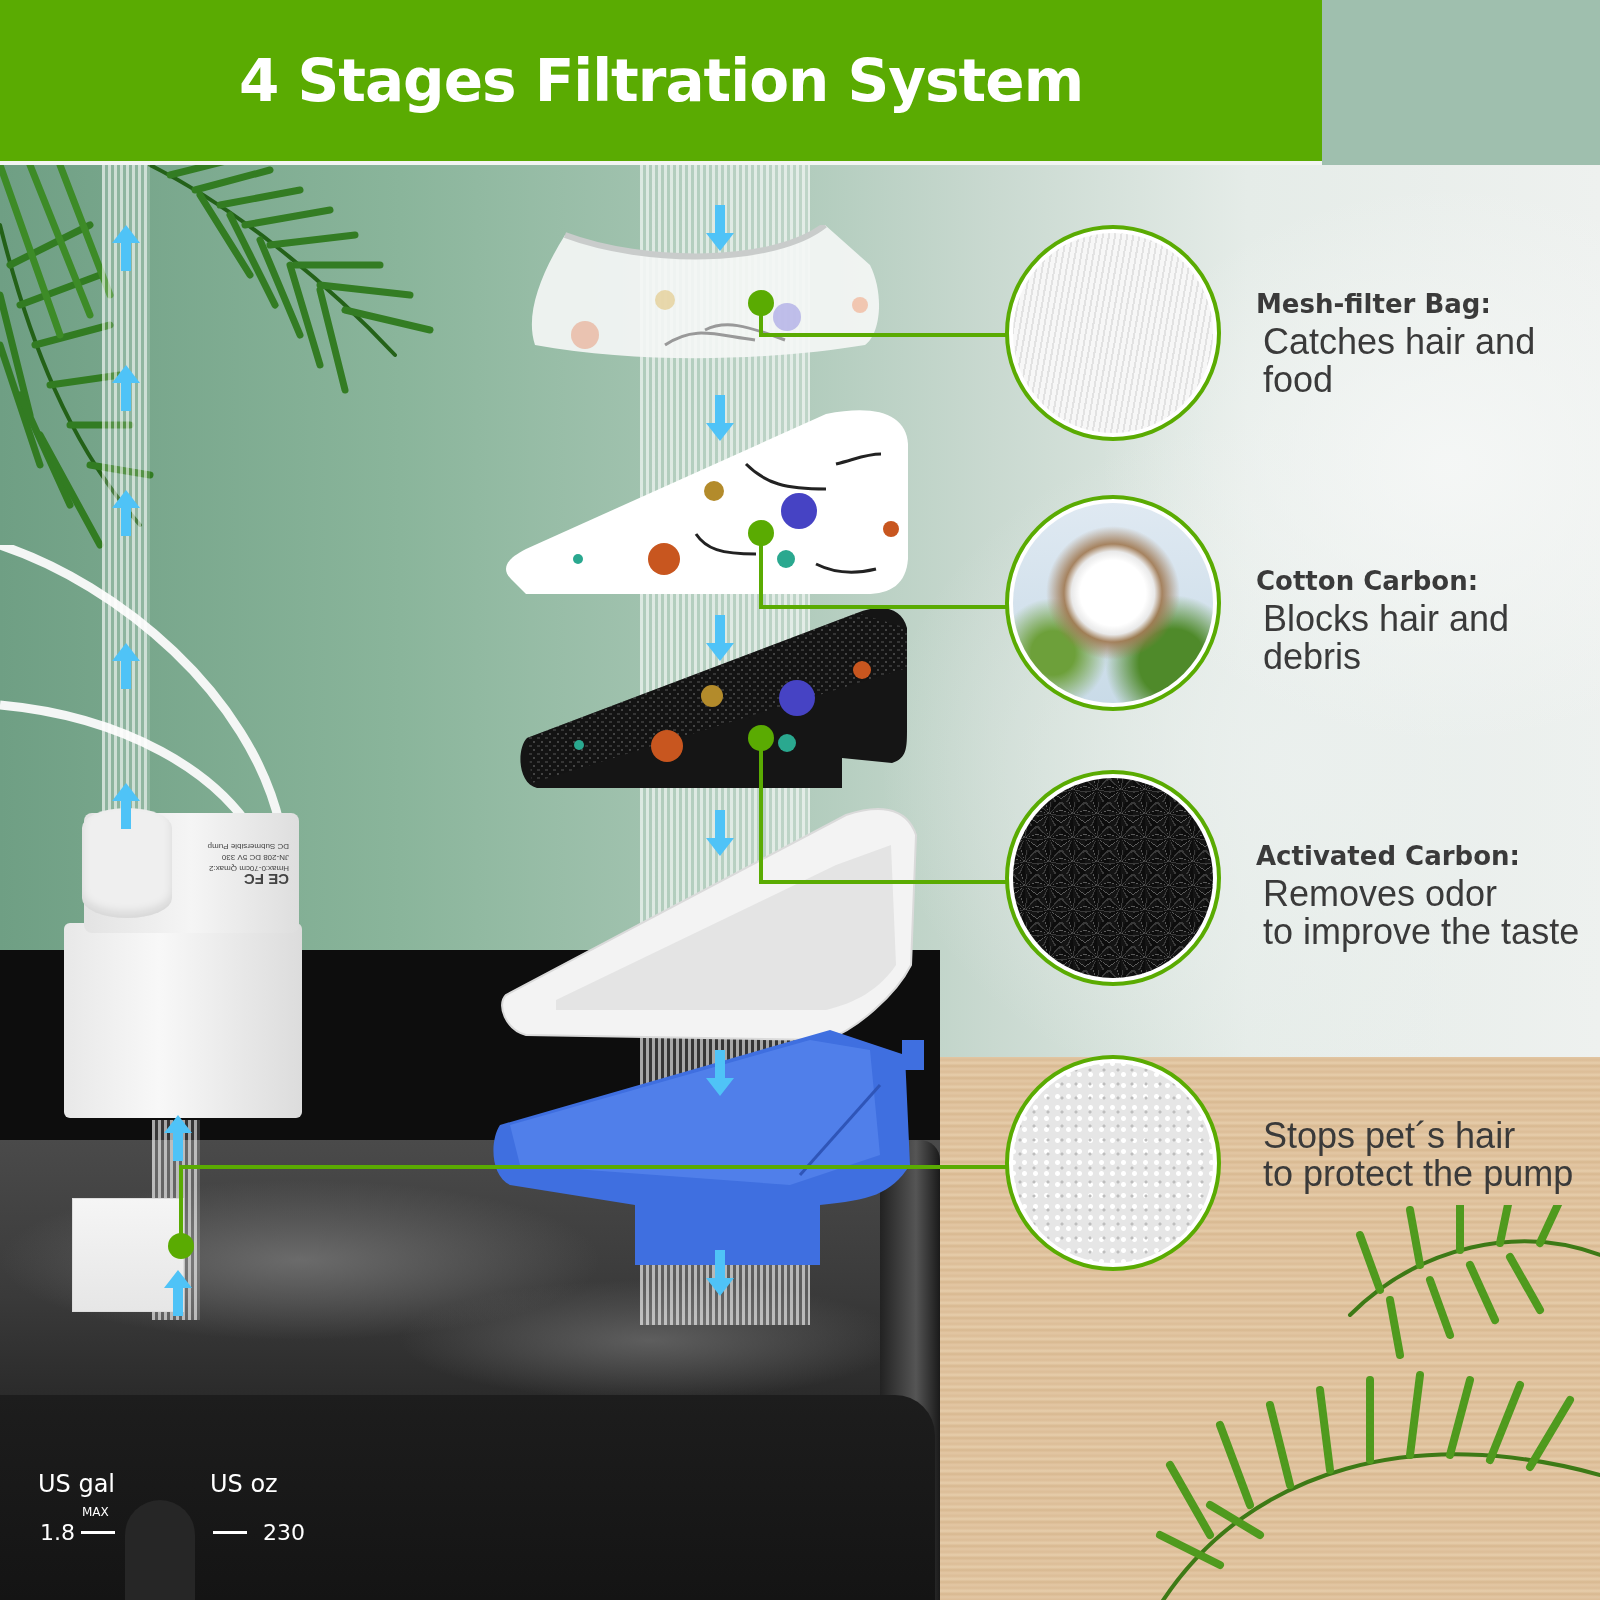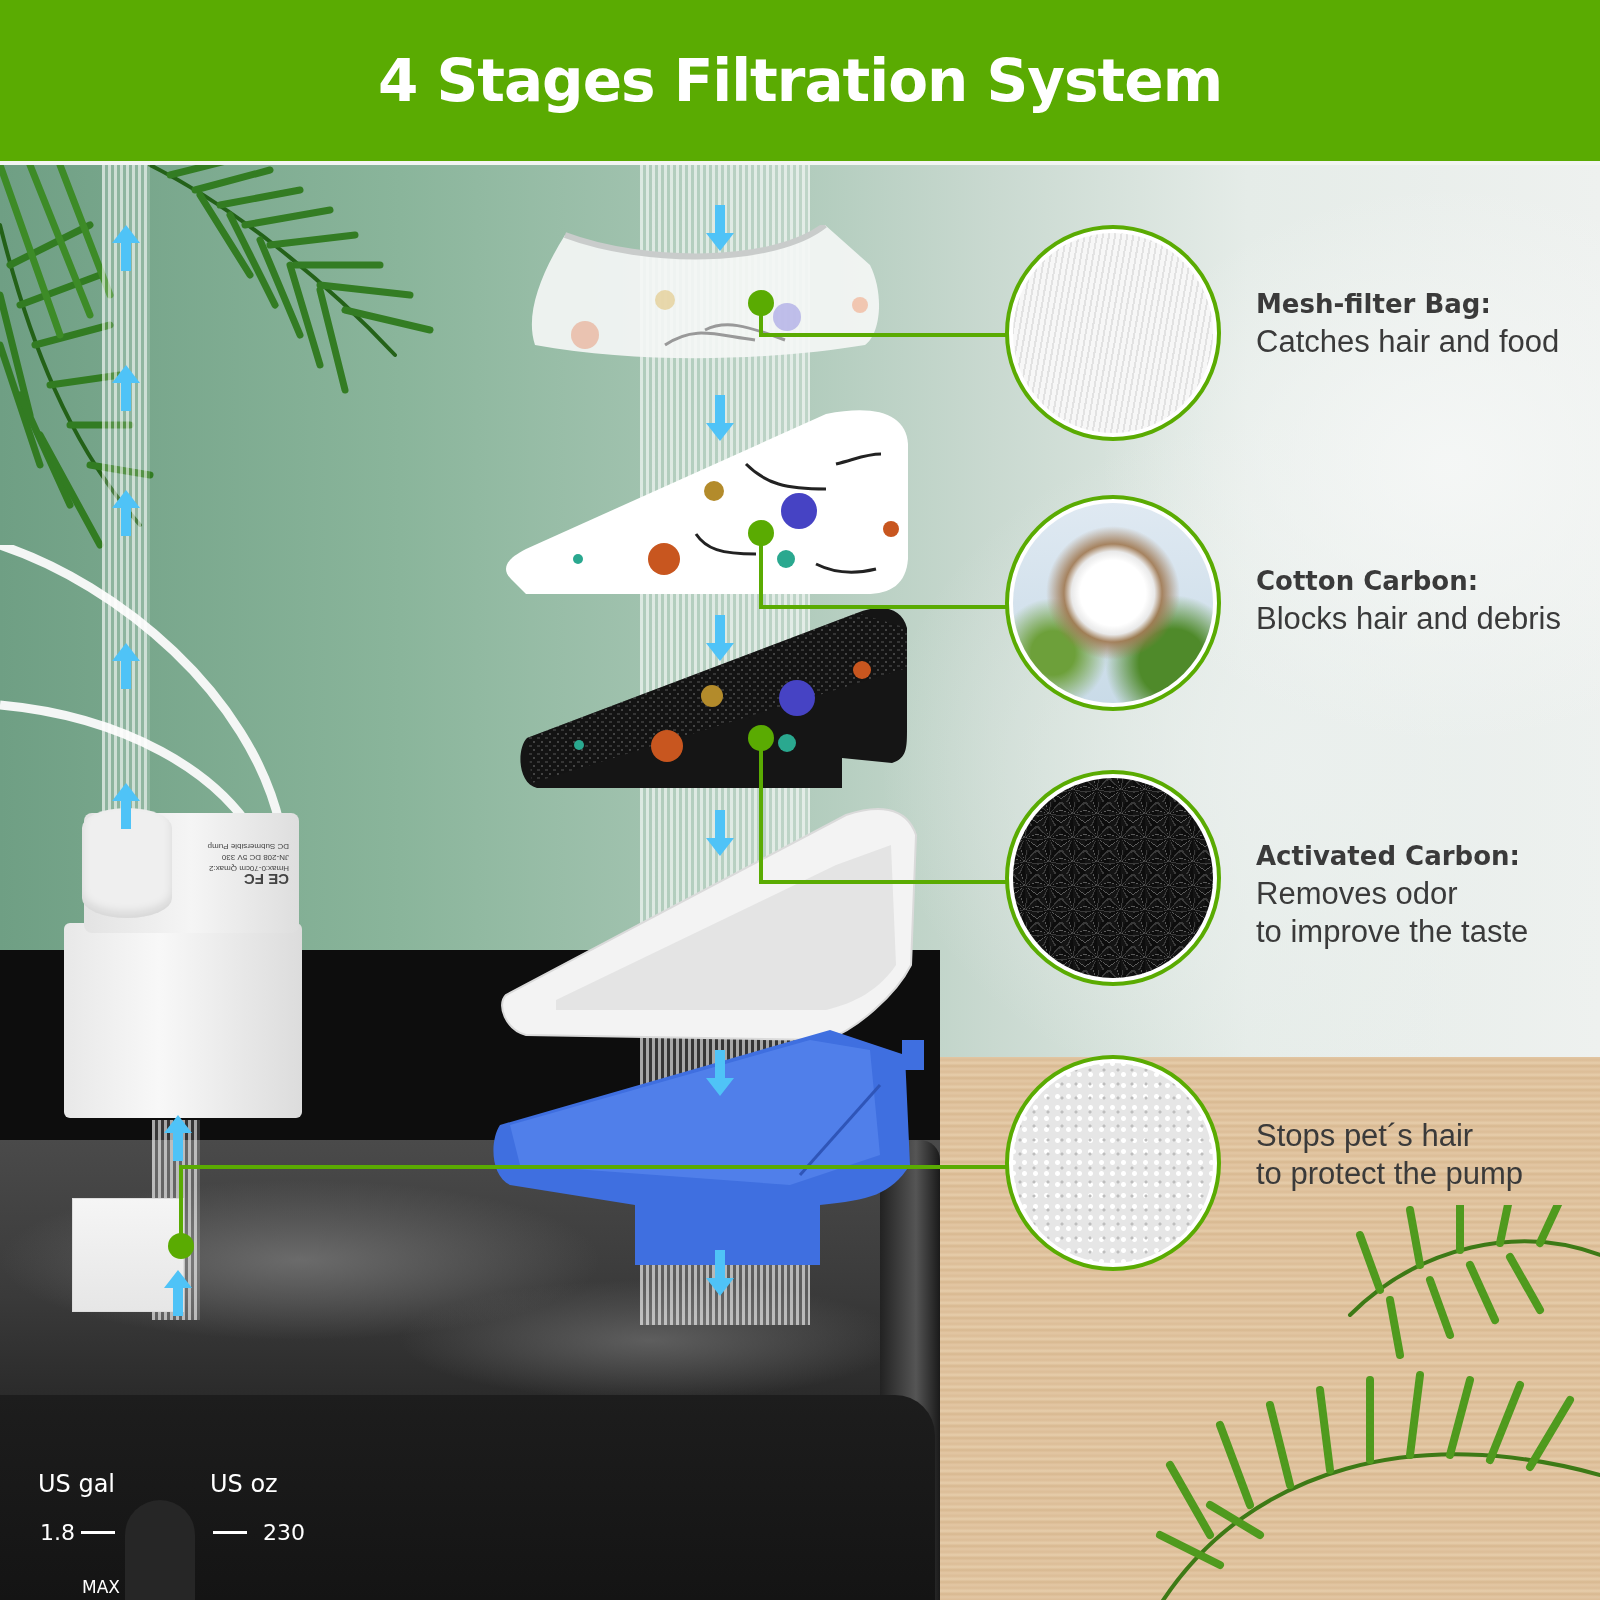--- a/index.html
+++ b/index.html
@@ -1,17 +1,17 @@
 <!DOCTYPE html>
 <html><head>
 <meta charset="utf-8">
 <style>
   html,body{margin:0;padding:0;}
   body{width:1600px;height:1600px;position:relative;overflow:hidden;font-family:"Liberation Sans",sans-serif;background:#9fbfae;}
-  .header{position:absolute;left:0;top:0;width:1600px;height:165px;background:#5aab02;display:flex;align-items:center;justify-content:center;border-bottom:4px solid #f2f5f2;box-sizing:border-box;}
+  .header{position:absolute;left:0;top:0;width:1322px;height:165px;background:#5aab02;display:flex;align-items:center;justify-content:center;border-bottom:4px solid #f2f5f2;box-sizing:border-box;}
   .header h1{margin:0;color:#fff;font-family:"DejaVu Sans",sans-serif;font-weight:bold;font-size:58px;letter-spacing:-1px;}
   .scene{position:absolute;left:0;top:165px;width:1600px;height:1435px;overflow:hidden;
     background:
       radial-gradient(ellipse 500px 400px at 1450px 300px, rgba(245,247,246,0.95), rgba(245,247,246,0) 70%),
       radial-gradient(ellipse 600px 500px at 1300px 600px, rgba(235,240,238,0.9), rgba(235,240,238,0) 70%),
       linear-gradient(90deg,#6f9f84 0%,#8ab59b 25%,#a7c6b4 45%,#c9d9d0 62%,#e5ece8 78%,#eef1ef 100%);}
   .wood{position:absolute;left:930px;top:1057px;width:670px;height:543px;
     background:repeating-linear-gradient(180deg,#e2c6a3 0px,#dcbd97 3px,#e6cdab 6px,#d8b890 9px,#e3c7a4 12px);}
   .tank-top{position:absolute;left:0;top:950px;width:940px;height:190px;background:#0d0d0d;}
   .water{position:absolute;left:0;top:1140px;width:940px;height:260px;
@@ -23,21 +23,21 @@
   .palm{position:absolute;}
   .stream{position:absolute;background:repeating-linear-gradient(90deg,rgba(255,255,255,0.75) 0 3px,rgba(255,255,255,0.2) 3px 6px);opacity:0.85;}
   .arrow{position:absolute;width:28px;height:46px;}
   .filter{position:absolute;}
   .connector{position:absolute;background:#5aab02;}
   .dot{position:absolute;width:26px;height:26px;border-radius:50%;background:#5aab02;}
   .circle{position:absolute;width:216px;height:216px;border-radius:50%;border:4px solid #5aab02;box-sizing:border-box;padding:4px;background:#fff;}
   .circle .inner{width:100%;height:100%;border-radius:50%;overflow:hidden;}
   .desc{position:absolute;left:1256px;color:#3a3a3a;font-size:28px;line-height:38px;}
   .desc .title{font-weight:bold;font-family:"DejaVu Sans",sans-serif;font-size:26px;color:#3a3a3a;}
-  .desc .body{font-size:31px;}
+  .desc .body{font-size:36px;margin-left:7px;}
   .gauge{position:absolute;color:#fff;font-family:"DejaVu Sans",sans-serif;font-weight:normal;}
 </style>
 </head>
 <body>
 
 <div class="header">
   <h1>4 Stages Filtration System</h1>
 </div>
 
 <div class="scene">
@@ -81,21 +81,21 @@
   <div class="water" style="top:975px;"></div>
   <div class="tank-side" style="top:975px;"></div>
   <div class="tank-base" style="top:1230px;"></div>
 
   <div class="gauge" style="left:38px;top:1305px;font-size:24px;">US gal</div>
   <div class="gauge" style="left:210px;top:1305px;font-size:24px;">US oz</div>
   <div class="gauge" style="left:40px;top:1355px;font-size:22px;display:flex;align-items:center;gap:6px;">
     <span>1.8</span>
     <span style="display:inline-block;width:34px;height:3px;background:#fff;"></span>
   </div>
-  <div class="gauge" style="left:82px;top:1412px;font-size:17px;">MAX</div>
+  <div class="gauge" style="left:82px;top:1340px;font-size:12px;">MAX</div>
   <div class="gauge" style="left:213px;top:1355px;font-size:22px;display:flex;align-items:center;gap:16px;">
     <span style="display:inline-block;width:34px;height:3px;background:#fff;"></span>
     <span>230</span>
   </div>
   <div style="position:absolute;left:125px;top:1335px;width:70px;height:120px;background:#262626;border-radius:35px 35px 0 0;"></div>
 
   <svg class="palm" style="left:0;top:380px;" width="300" height="330" viewBox="0 0 300 330">
     <path d="M0 0 C120 40 250 150 280 280" stroke="#f4f6f5" stroke-width="9" fill="none"></path>
     <path d="M0 160 C110 170 230 220 270 320" stroke="#f4f6f5" stroke-width="9" fill="none"></path>
   </svg>

